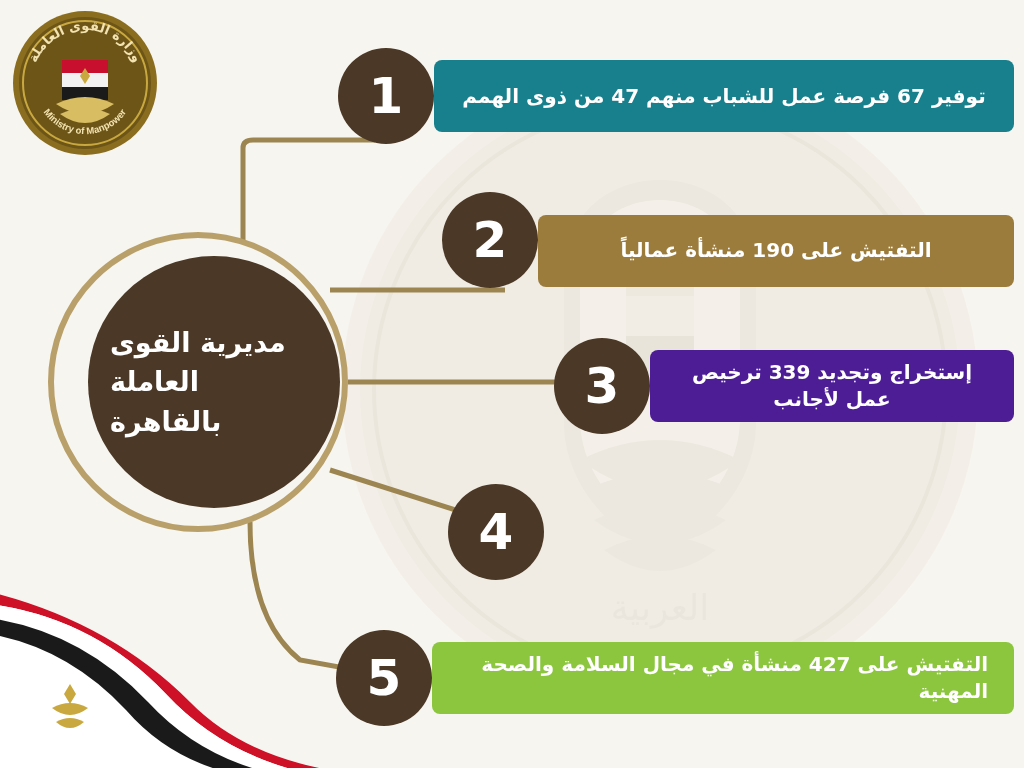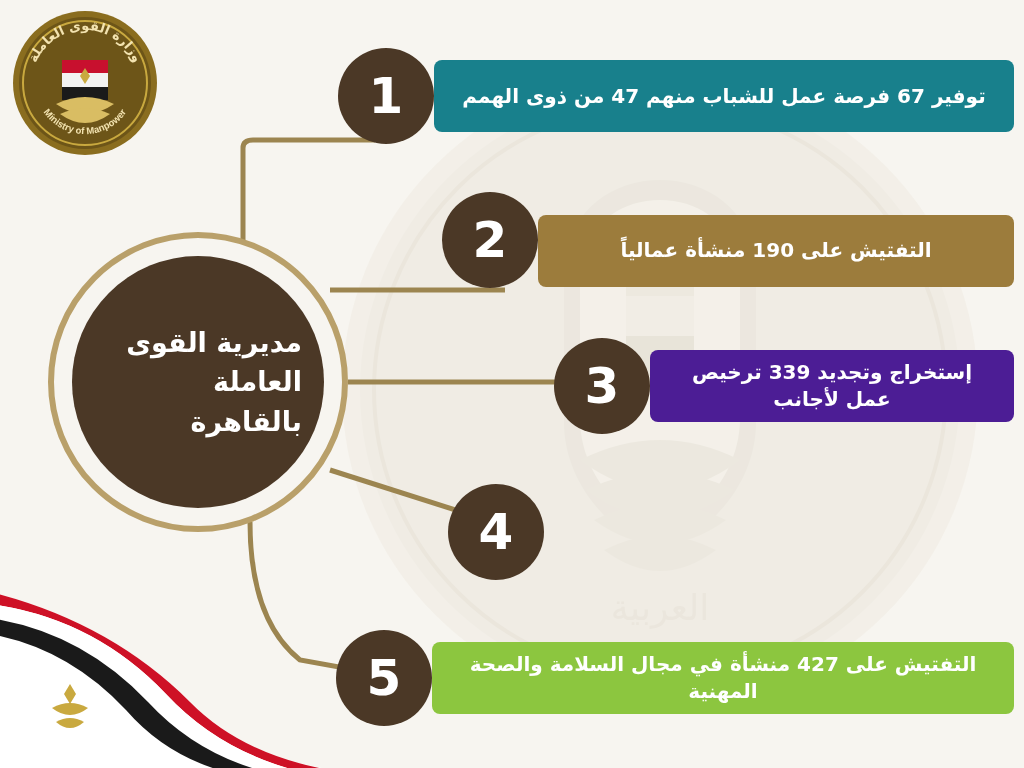--- a/index.html
+++ b/index.html
@@ -63,30 +63,30 @@
     top: 232px;
     width: 300px;
     height: 300px;
     border-radius: 50%;
     border: 6px solid #b9a06a;
     background: transparent;
     box-sizing: border-box;
   }
   .hub-inner {
     position: absolute;
-    left: 72px;
+    left: 88px;
     top: 256px;
     width: 252px;
     height: 252px;
     border-radius: 50%;
     background: #4b3826;
     display: flex;
     align-items: center;
     justify-content: center;
-    text-align: right;
+    text-align: left;
     box-sizing: border-box;
     padding: 10px 22px;
   }
   .hub-inner span {
     color: #ffffff;
     font-size: 27px;
     font-weight: bold;
     line-height: 1.45;
     display: block;
   }
@@ -135,21 +135,21 @@
   #row-1 { left: 372px; top: 48px; }
   #row-2 { left: 476px; top: 192px; }
   #row-3 { left: 588px; top: 338px; }
   #row-4 { left: 482px; top: 484px; }
   #row-5 { left: 370px; top: 630px; }
 
   #bar-1 { width: 580px; }
   #bar-2 { width: 476px; margin-top: 21px; }
   #bar-3 { width: 364px; }
   #bar-4 { width: 470px; }
-  #bar-5 { width: 582px; }
+  #bar-5 { width: 582px; text-align: right; }
 </style>
 </head>
 <body>
 
 <div id="stage" style="background: rgb(247, 245, 240);">
 
   <svg class="bg-watermark" viewBox="0 0 660 660">
     <circle cx="330" cy="330" r="318" fill="#ece6db"></circle>
     <circle cx="330" cy="330" r="300" fill="#e4ddd0"></circle>
     <circle cx="330" cy="330" r="286" fill="none" stroke="#d6ccb9" stroke-width="4"></circle>

